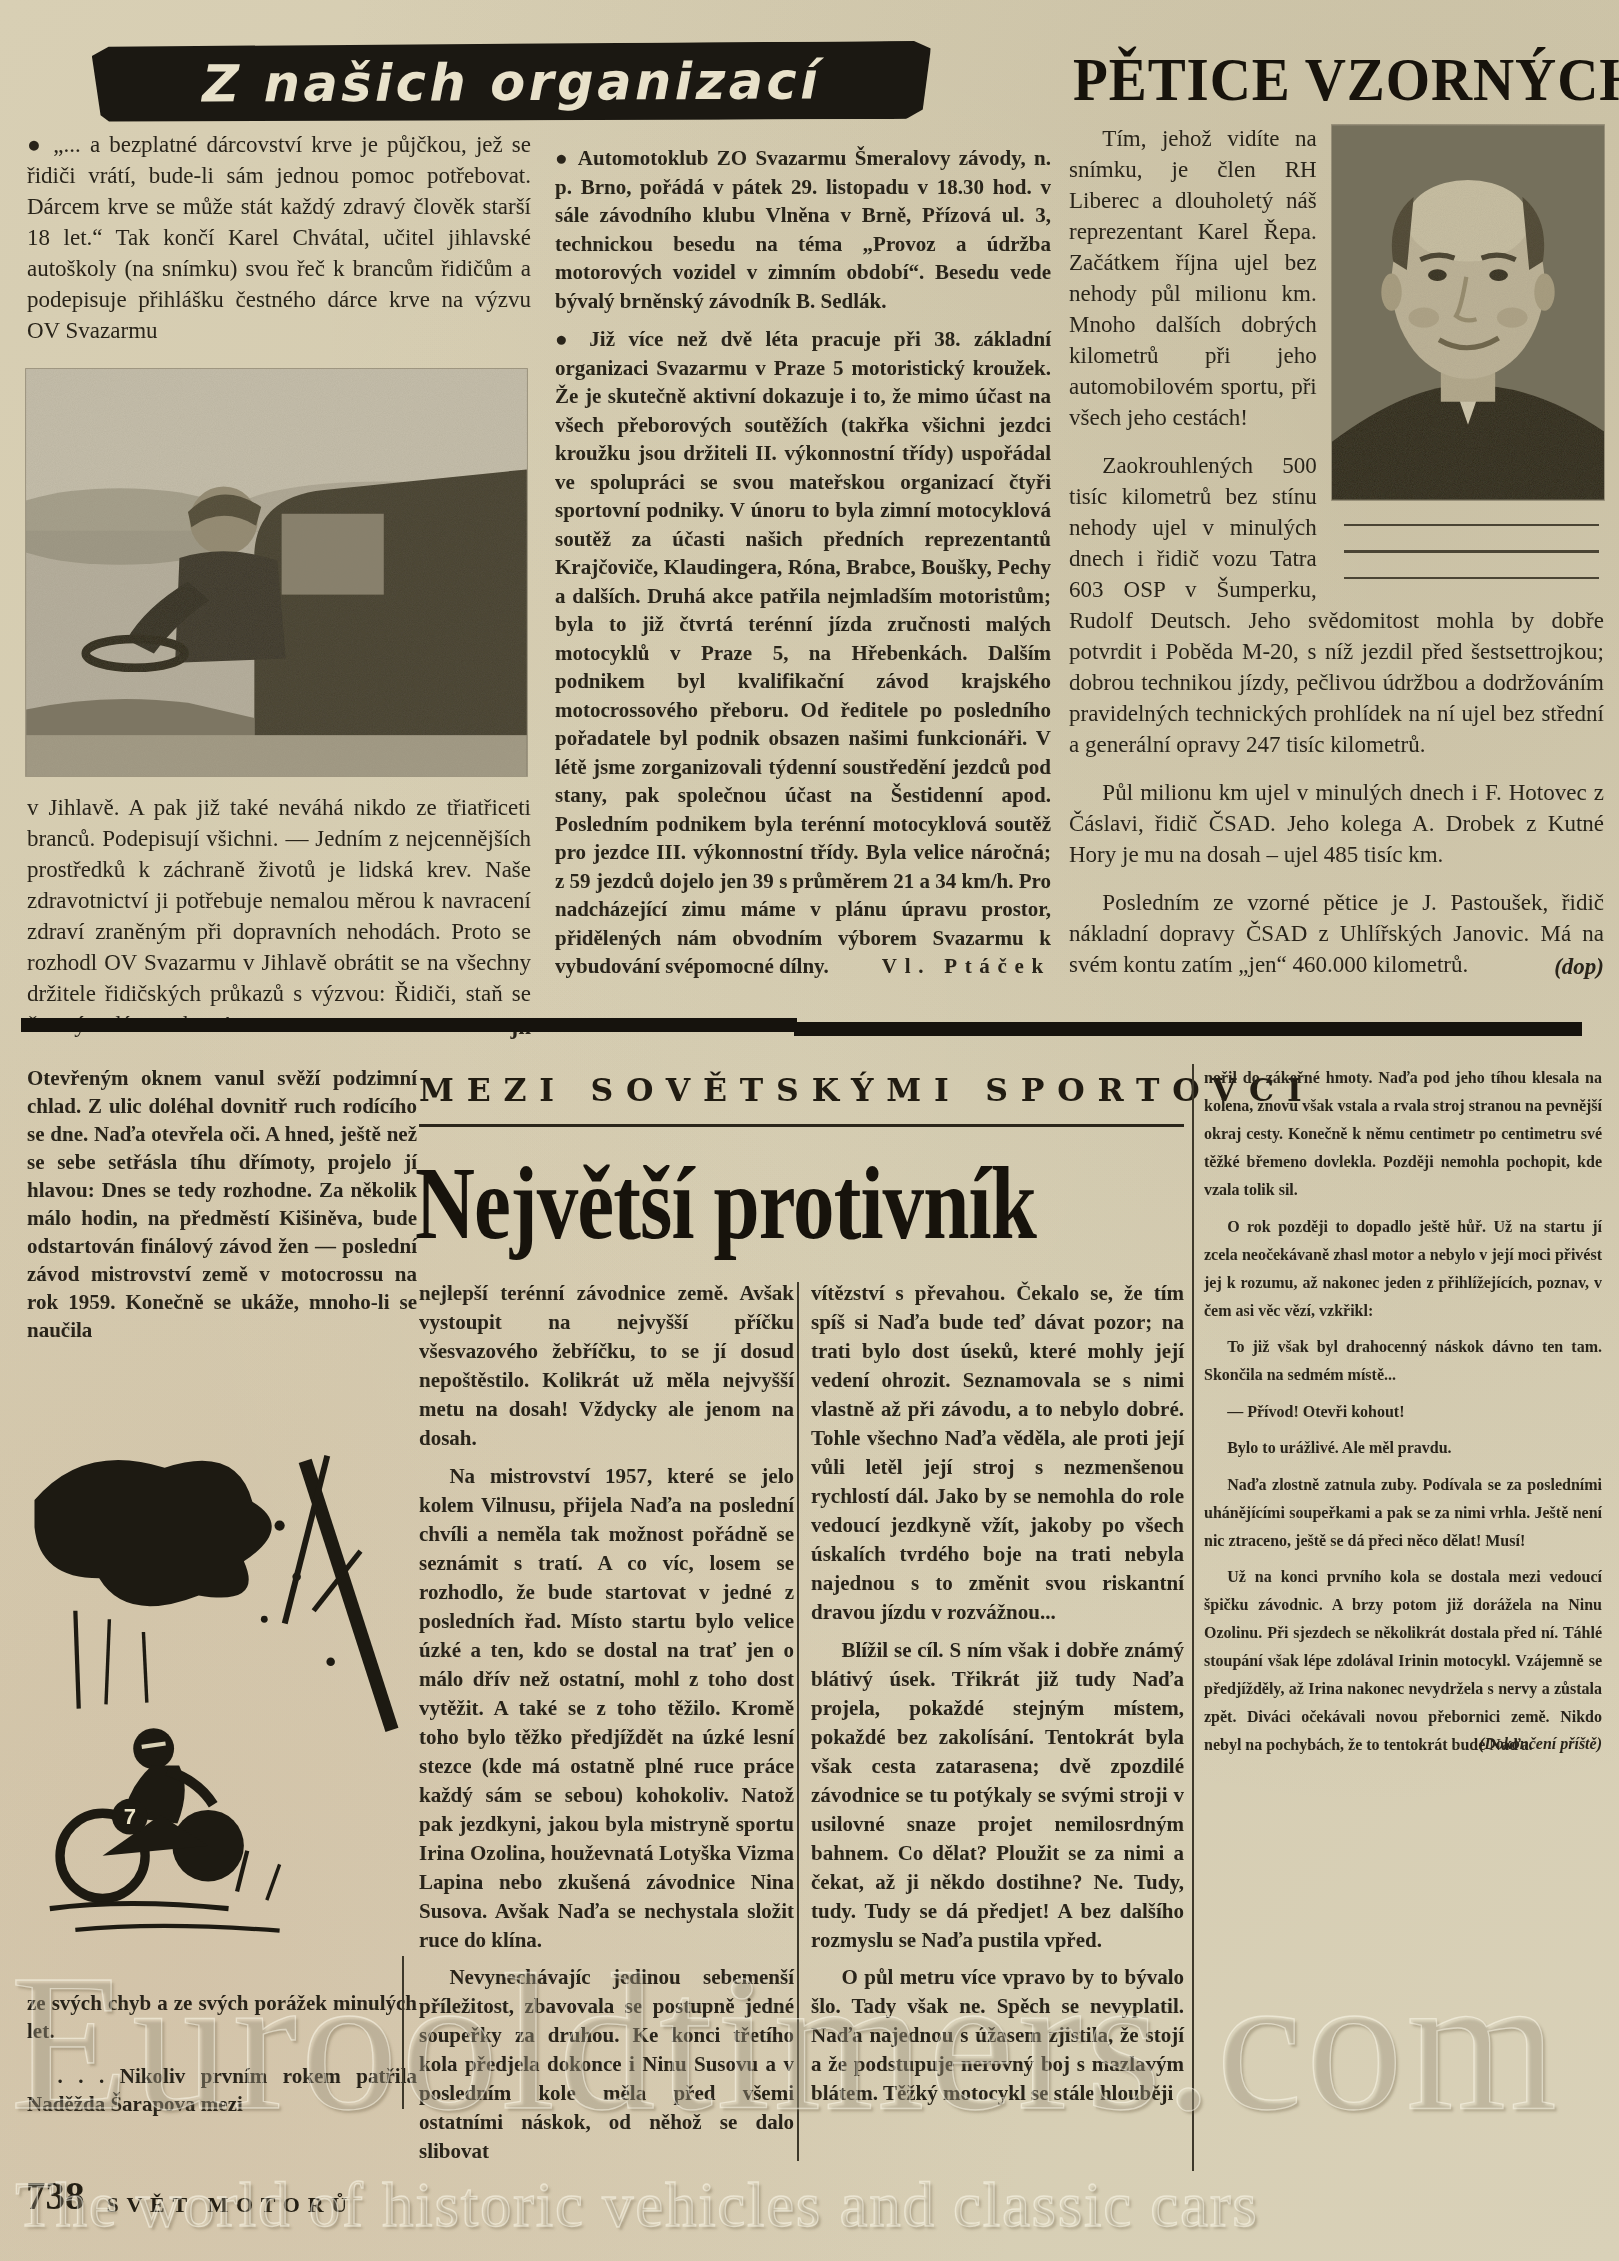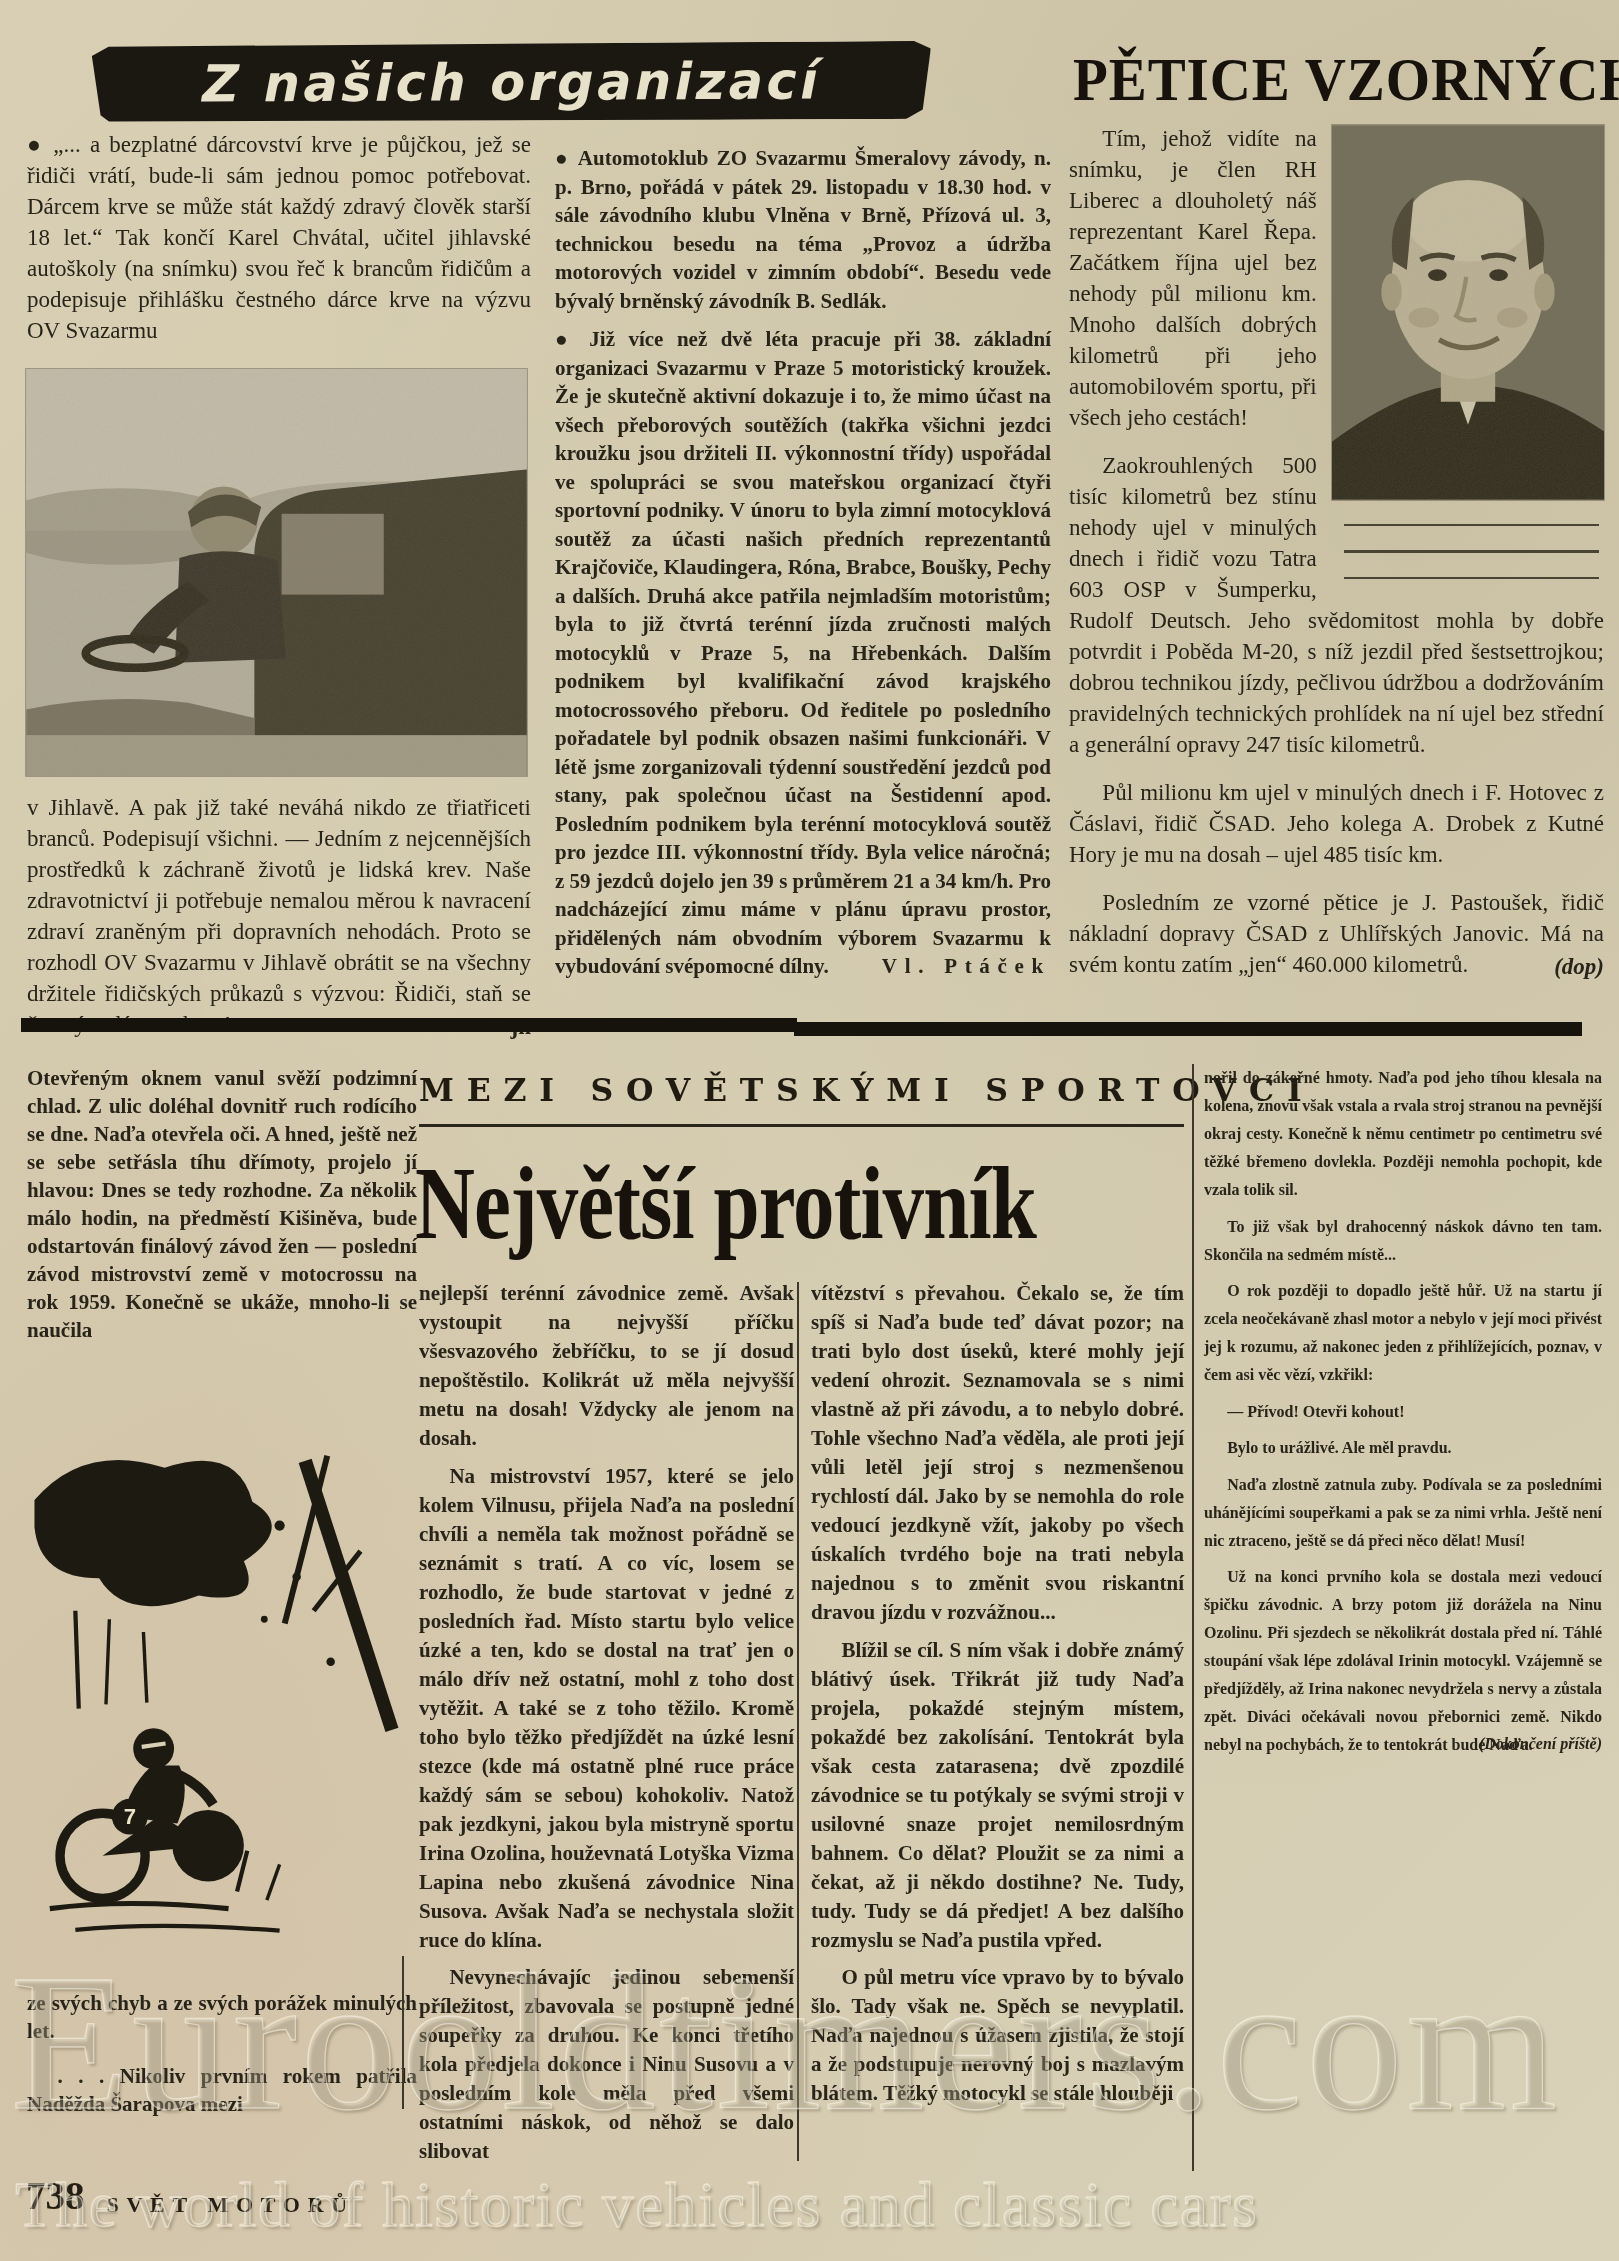--- a/index.html
+++ b/index.html
@@ -224,22 +224,22 @@
   </div>
 
   <div class="col c-c">
     <p class="noindent">vítězství s převahou. Čekalo se, že tím spíš si Naďa bude teď dávat pozor; na trati bylo dost úseků, které mohly její vedení ohrozit. Seznamovala se s nimi vlastně až při závodu, a to nebylo dobré. Tohle všechno Naďa věděla, ale proti její vůli letěl její stroj s nezmenšenou rychlostí dál. Jako by se nemohla do role vedoucí jezdkyně vžít, jakoby po všech úskalích tvrdého boje na trati nebyla najednou s to změnit svou riskantní dravou jízdu v rozvážnou...</p>
     <p>Blížil se cíl. S ním však i dobře známý blátivý úsek. Třikrát již tudy Naďa projela, pokaždé stejným místem, pokaždé bez zakolísání. Tentokrát byla však cesta zatarasena; dvě zpozdilé závodnice se tu potýkaly se svými stroji v usilovné snaze projet nemilosrdným bahnem. Co dělat? Ploužit se za nimi a čekat, až ji někdo dostihne? Ne. Tudy, tudy. Tudy se dá předjet! A bez dalšího rozmyslu se Naďa pustila vpřed.</p>
     <p>O půl metru více vpravo by to bývalo šlo. Tady však ne. Spěch se nevyplatil. Naďa najednou s úžasem zjistila, že stojí a že podstupuje nerovný boj s mazlavým blátem. Těžký motocykl se stále hlouběji</p>
   </div>
 
   <div class="col c-d">
     <p class="noindent">nořil do zákeřné hmoty. Naďa pod jeho tíhou klesala na kolena, znovu však vstala a rvala stroj stranou na pevnější okraj cesty. Konečně k němu centimetr po centimetru své těžké břemeno dovlekla. Později nemohla pochopit, kde vzala tolik sil.</p>
+    <p>O rok později to dopadlo ještě hůř. Už na startu jí zcela neočekávaně zhasl motor a nebylo v její moci přivést jej k rozumu, až nakonec jeden z přihlížejících, poznav, v čem asi věc vězí, vzkřikl:</p>
     <p>To již však byl drahocenný náskok dávno ten tam. Skončila na sedmém místě...</p>
-    <p>O rok později to dopadlo ještě hůř. Už na startu jí zcela neočekávaně zhasl motor a nebylo v její moci přivést jej k rozumu, až nakonec jeden z přihlížejících, poznav, v čem asi věc vězí, vzkřikl:</p>
     <p>— Přívod! Otevři kohout!</p>
     <p>Bylo to urážlivé. Ale měl pravdu.</p>
     <p>Naďa zlostně zatnula zuby. Podívala se za posledními uhánějícími soupeřkami a pak se za nimi vrhla. Ještě není nic ztraceno, ještě se dá přeci něco dělat! Musí!</p>
     <p>Už na konci prvního kola se dostala mezi vedoucí špičku závodnic. A brzy potom již dorážela na Ninu Ozolinu. Při sjezdech se několikrát dostala před ní. Táhlé stoupání však lépe zdolával Irinin motocykl. Vzájemně se předjížděly, až Irina nakonec nevydržela s nervy a zůstala zpět. Diváci očekávali novou přebornici země. Nikdo nebyl na pochybách, že to tentokrát bude Naďa.</p>
     <span class="sig it">(Dokončení příště)</span>
   </div>
 
   <div class="abs vr" style="left:402px; top:1956px; height:153px;"></div>
   <div class="abs vr" style="left:797px; top:1282px; height:879px;"></div>
   <div class="abs vr" style="left:1192px; top:1064px; height:1107px;"></div>

